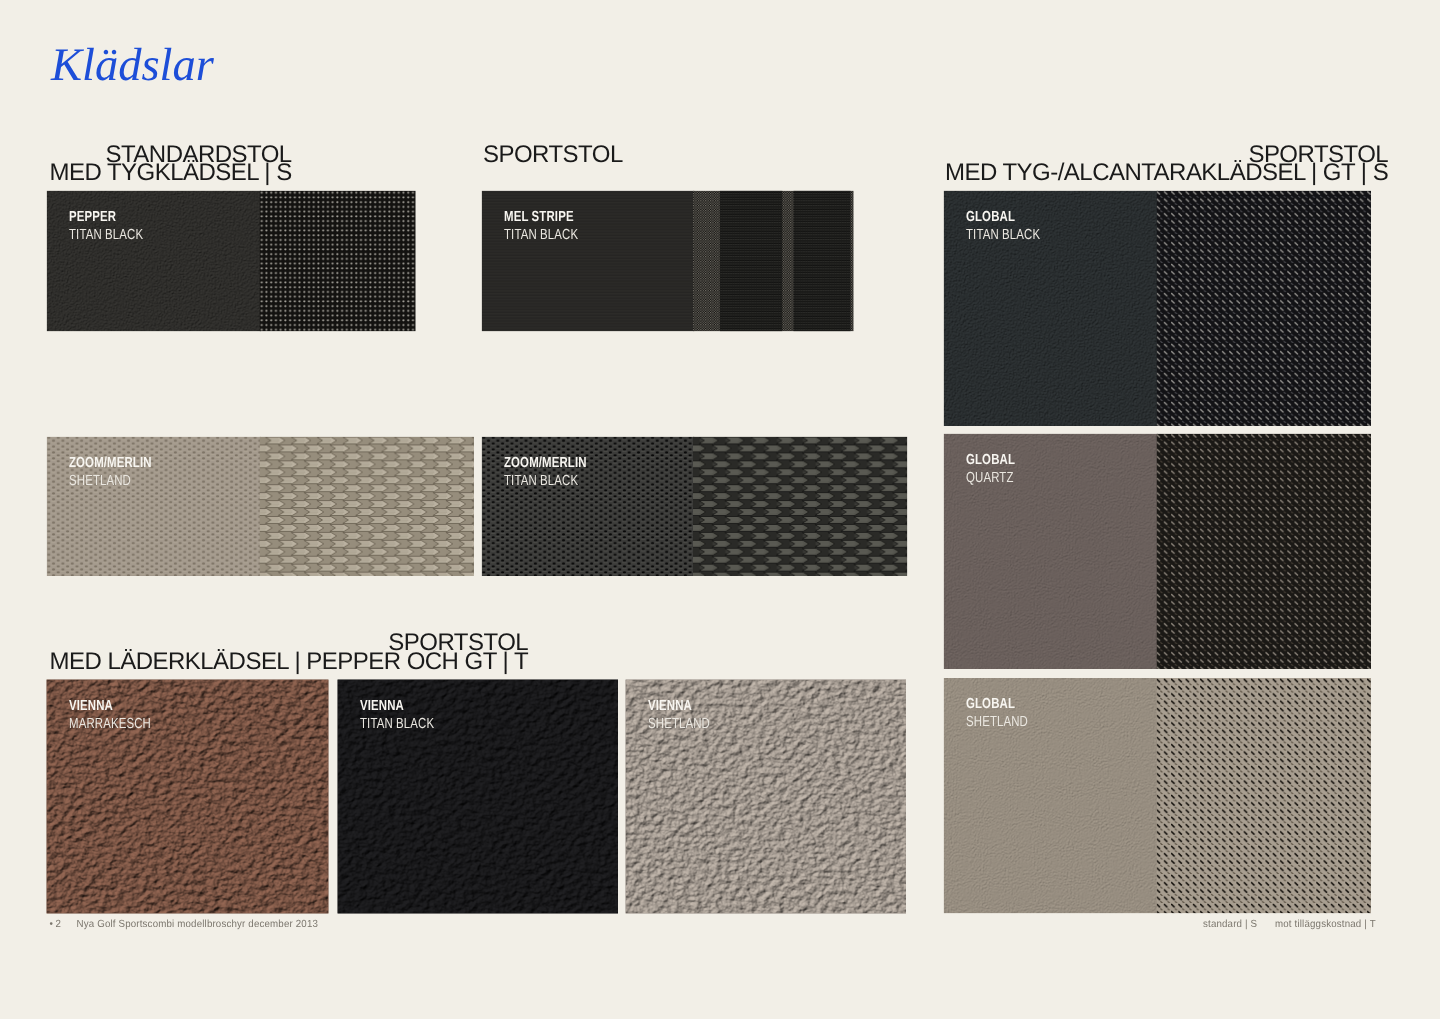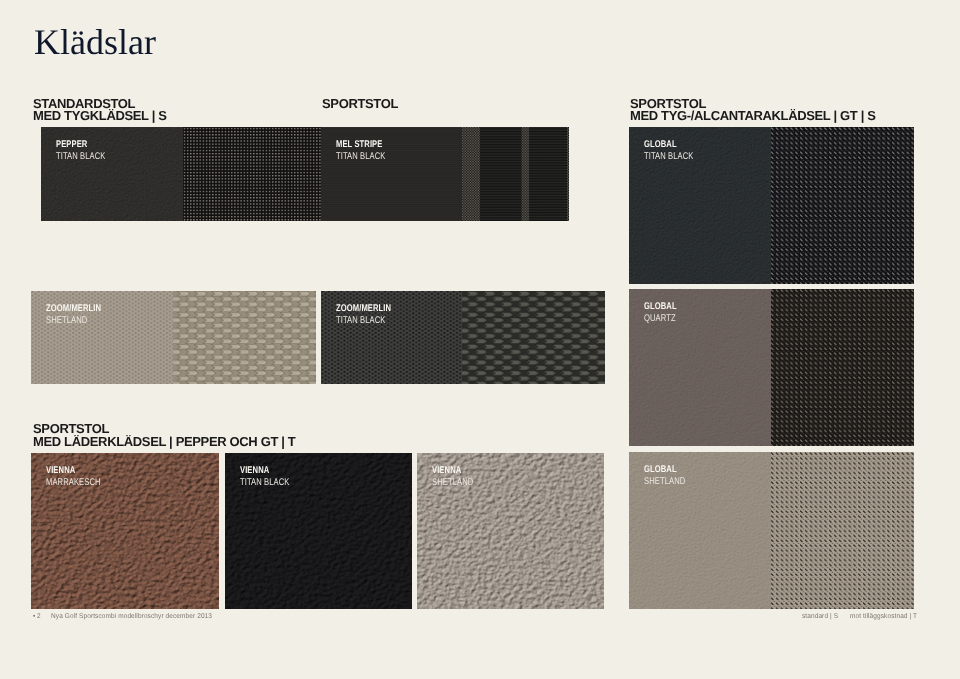--- a/index.html
+++ b/index.html
@@ -2,24 +2,24 @@
 <html><head>
 <meta charset="utf-8">
 <style>
   html,body{margin:0;padding:0;}
   body{width:960px;height:679px;background:#f2efe7;overflow:hidden;
        font-family:"Liberation Sans",sans-serif;
        -webkit-font-smoothing:antialiased;text-rendering:geometricPrecision;}
   #page{position:relative;width:960px;height:679px;background:#f2efe7;}
 
   #title{position:absolute;left:34px;top:27px;font-family:"Liberation Serif",serif;
-         font-size:36px;line-height:31px;color:#0f172a;}
-
-  .grp-head{position:absolute;font-size:13px;font-weight:bold;color:#1a1a1a;
-            line-height:12.7px;letter-spacing:-0.35px;white-space:nowrap;}
+         font-style:italic;font-size:31px;line-height:31px;color:#1d4ed8;}
+
+  .grp-head{position:absolute;font-size:16px;font-weight:normal;color:#1a1a1a;
+            line-height:12.7px;letter-spacing:-0.35px;white-space:nowrap;text-align:right;}
 
   .swatch{position:absolute;overflow:hidden;}
   .swatch svg, .swatch .flat{position:absolute;top:0;height:100%;display:block;}
 
   .lbl{position:absolute;left:14.7px;top:12.2px;z-index:5;line-height:11.4px;
        transform:scaleX(0.785);transform-origin:0 0;}
   .lbl .n{font-size:9.7px;font-weight:bold;color:#f8f6f1;letter-spacing:0.12px;display:block;}
   .lbl .c{font-size:9.7px;font-weight:normal;color:#eae7e0;letter-spacing:0.12px;display:block;}
 
   .foot{position:absolute;font-size:6.9px;color:#7b766d;letter-spacing:0.12px;white-space:nowrap;
@@ -192,21 +192,21 @@
   </div>
   <div class="grp-head" style="left:630px;top:97.5px">
     <div>SPORTSTOL</div>
     <div>MED TYG-/ALCANTARAKLÄDSEL | GT | S</div>
   </div>
   <div class="grp-head" style="left:33px;top:423px">
     <div>SPORTSTOL</div>
     <div>MED LÄDERKLÄDSEL | PEPPER OCH GT | T</div>
   </div>
 
-  <div class="swatch" style="left:41px;top:127px;width:285px;height:94px">
+  <div class="swatch" style="left:31px;top:127px;width:246px;height:94px">
     <svg style="left:0;width:143px">
         <rect width="143" height="94" fill="#3b3a37" filter="url(#f-speck2)"></rect>
       </svg>
     <svg style="left:142px;width:143px">
         <rect width="143" height="94" fill="url(#p-pepper)"></rect>
       </svg>
     <div class="lbl">
       <span class="n">PEPPER</span>
       <span class="c">TITAN BLACK</span>
     </div>

